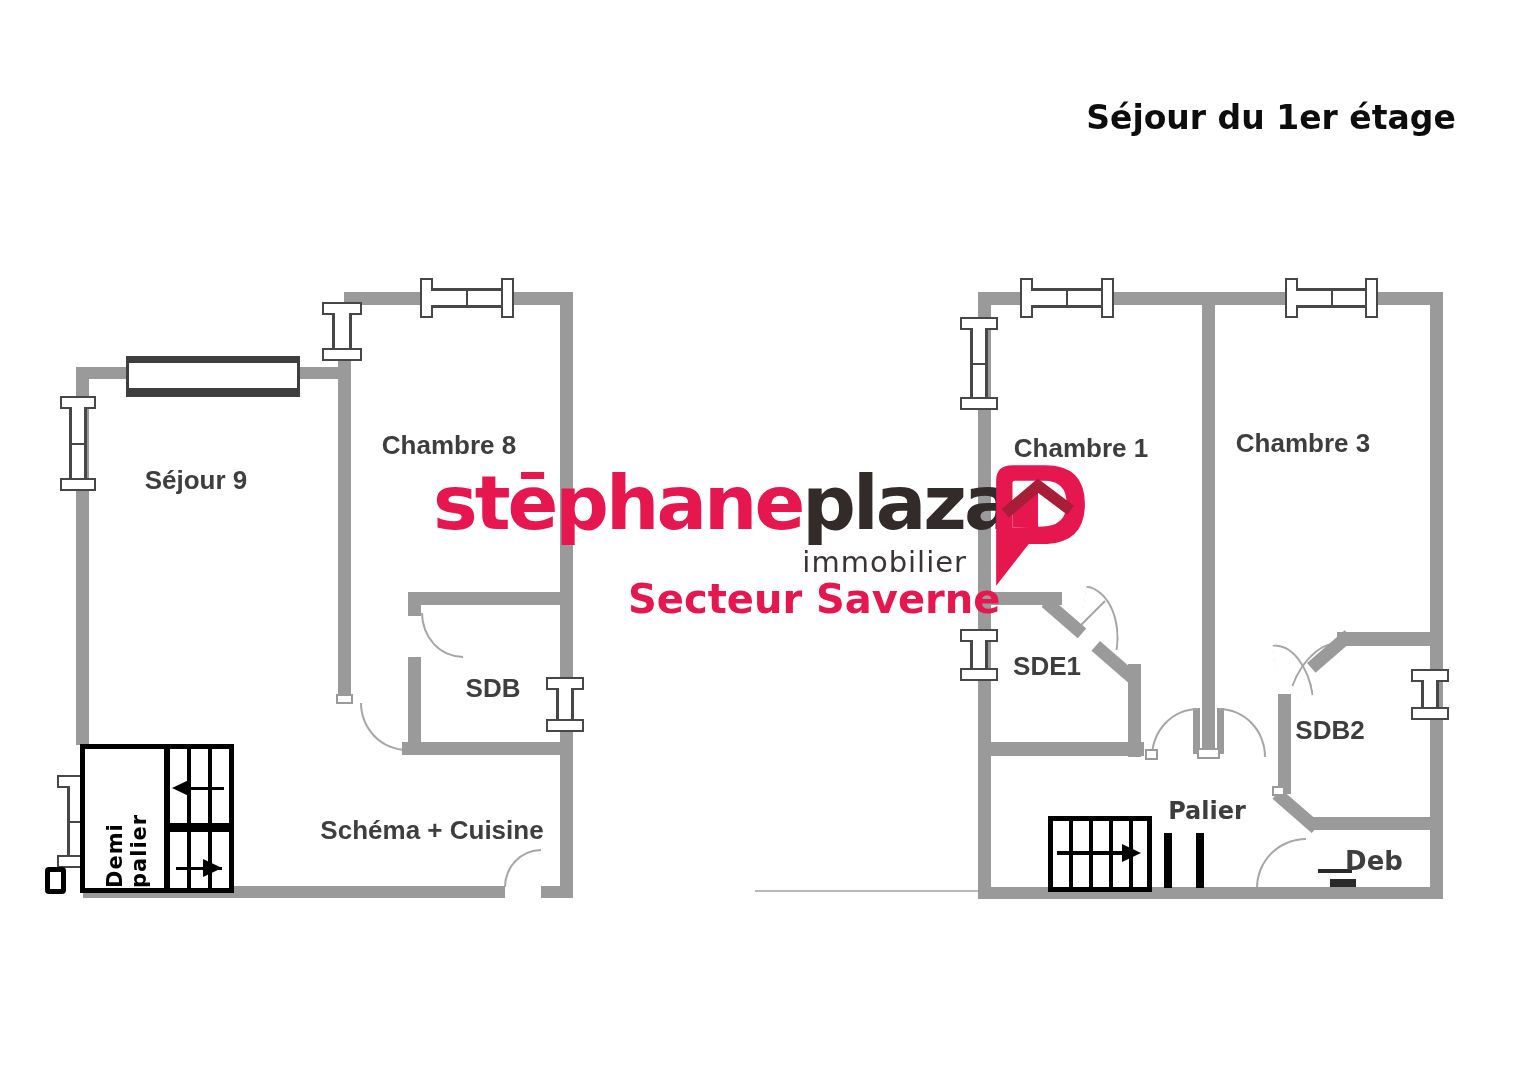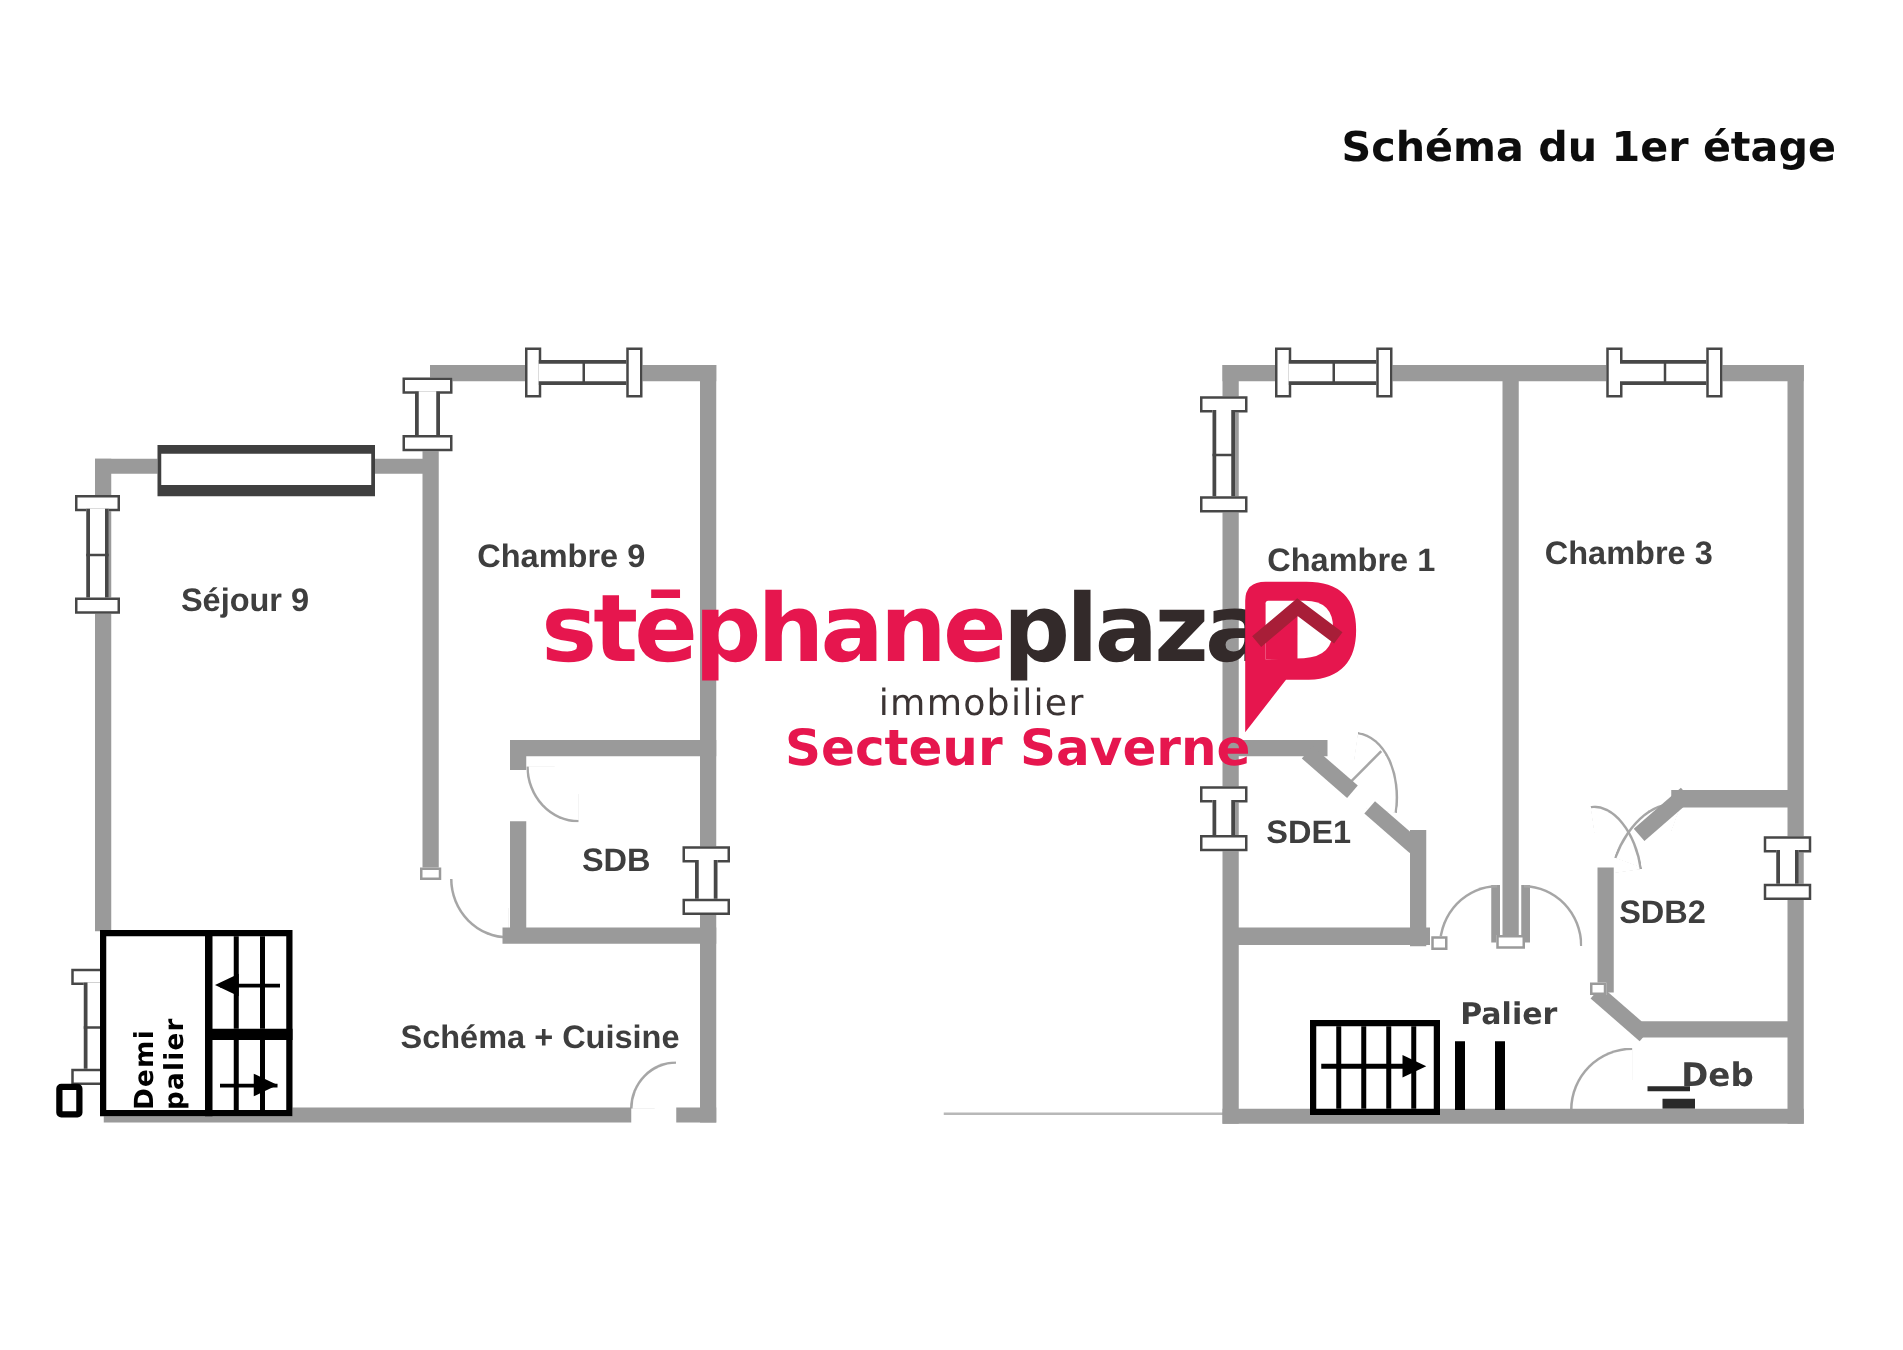--- a/index.html
+++ b/index.html
@@ -48,34 +48,34 @@
   .lbl{position:absolute;transform:translate(-50%,-50%);white-space:nowrap;z-index:8;
        font:700 26px "Liberation Sans",sans-serif;color:var(--room-label,#3e3e3e);}
   .lbl.hand{font-family:"DejaVu Sans",sans-serif;}
   .vlbl{position:absolute;z-index:8;writing-mode:vertical-rl;transform:rotate(180deg);
         font:700 21px "DejaVu Sans",sans-serif;color:#000;letter-spacing:1px;}
   
   .wordmark{position:absolute;left:433px;top:466px;z-index:10;white-space:nowrap;
             font:700 75px "DejaVu Sans",sans-serif;letter-spacing:-3px;line-height:1;}
   .wm-pink{color:var(--logo-pink,#e6164e);}
   .wm-dark{color:var(--logo-dark,#332a2a);}
-  .immobilier{position:absolute;left:703px;top:545px;width:264px;text-align:left;z-index:10;
+  .immobilier{position:absolute;left:703px;top:545px;width:264px;text-align:right;z-index:10;
               font:400 29px "DejaVu Sans",sans-serif;color:#3b3434;letter-spacing:1px;}
   .sector{position:absolute;left:628px;top:576px;z-index:10;white-space:nowrap;
           font:700 40px "DejaVu Sans",sans-serif;color:var(--logo-pink,#e6164e);}
   .logo-icon{position:absolute;left:988px;top:460px;z-index:10;}
   .thinline{position:absolute;background:#b8b8b8;z-index:1;}
   .mark{position:absolute;background:#2a2a2a;z-index:2;}
 </style>
 </head>
 <body>
 
 <div class="canvas">
 
-  <div class="title" style="left:1271px;top:98px">Schéma du 1er étage</div>
+  <div class="title" style="left:1271px;top:98px">Séjour du 1er étage</div>
 
   <div>
 
     <i class="wall" style="left:76px;top:367px;width:13px;height:378px"></i>
     <i class="wall" style="left:76px;top:367px;width:56px;height:12px"></i>
     <i class="wall" style="left:294px;top:367px;width:50px;height:12px"></i>
     <i class="wall" style="left:338px;top:357px;width:13px;height:346px"></i>
     <i class="wall" style="left:344px;top:292px;width:229px;height:13px"></i>
     <i class="wall" style="left:560px;top:292px;width:13px;height:606px"></i>
     <i class="wall" style="left:83px;top:886px;width:422px;height:12px"></i>
@@ -128,21 +128,21 @@
     <i class="sb" style="left:208px;top:749px;width:4px;height:74px"></i>
     <i class="sb" style="left:187px;top:832px;width:4px;height:56px"></i>
     <i class="sb" style="left:208px;top:832px;width:4px;height:56px"></i>
     <i class="sb" style="left:176px;top:787px;width:48px;height:3px"></i>
     <i class="tri-l" style="left:172px;top:779px"></i>
     <i class="sb" style="left:176px;top:867px;width:46px;height:3px"></i>
     <i class="tri-r" style="left:203px;top:859px"></i>
     <div class="sbox" style="left:45px;top:867px;width:21px;height:27px;border-radius:4px;z-index:6"></div>
 
     <div class="lbl" style="left:196px;top:480px">Séjour 9</div>
-    <div class="lbl" style="left:449px;top:445px">Chambre 9</div>
+    <div class="lbl" style="left:449px;top:445px">Chambre 8</div>
     <div class="lbl" style="left:493px;top:688px">SDB</div>
     <div class="lbl" style="left:432px;top:830px">Schéma + Cuisine</div>
     <div class="vlbl" style="left:103px;top:752px;height:136px">Demi palier</div>
   </div>
 
   <div>
     <i class="thinline" style="left:755px;top:890px;width:225px;height:2px"></i>
 
     <i class="wall" style="left:978px;top:292px;width:465px;height:13px"></i>
     <i class="wall" style="left:978px;top:292px;width:13px;height:607px"></i>

